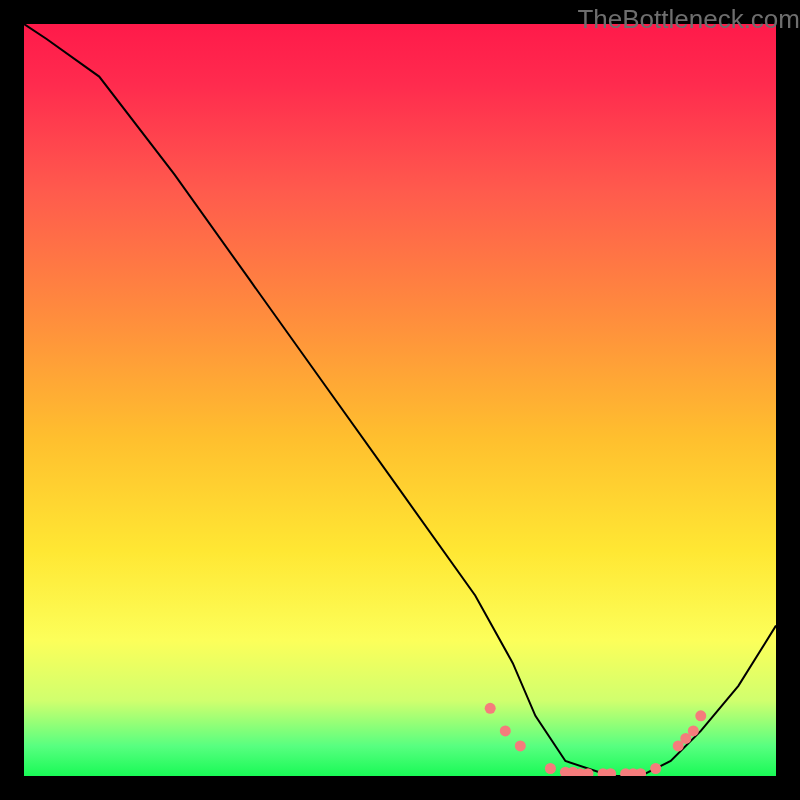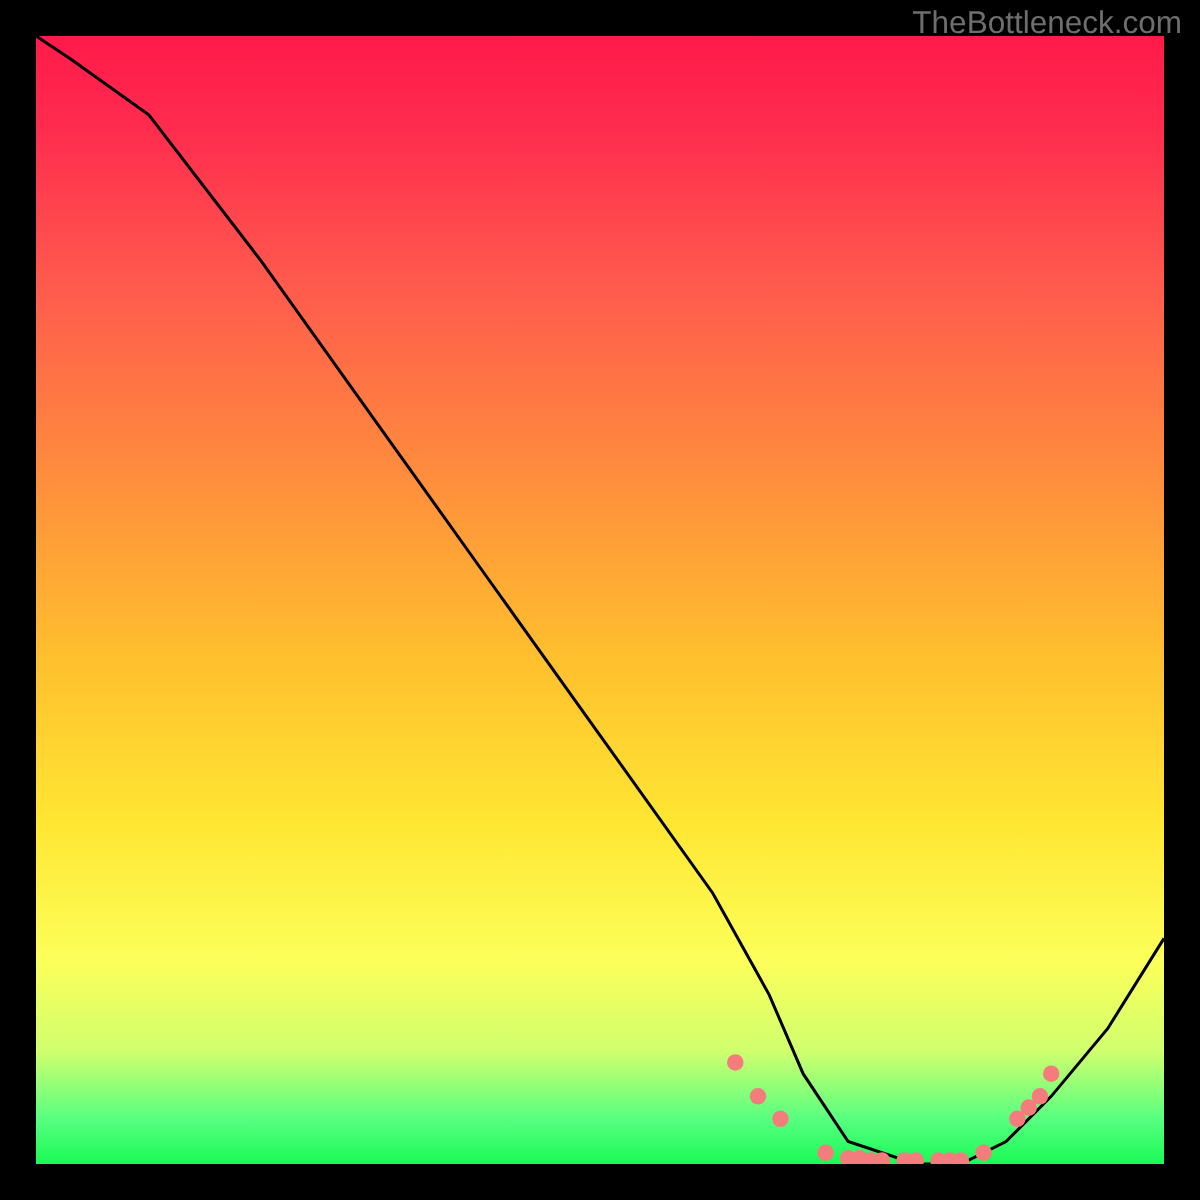--- a/index.html
+++ b/index.html
@@ -7,23 +7,23 @@
     width: 800px;
     height: 800px;
     background: #000;
     position: relative;
     overflow: hidden;
     font-family: Arial, sans-serif;
   }
   .attribution {
     position: absolute;
     top: 4px;
-    right: 12px;
+    right: 0;
     color: #6e6e6e;
-    font-size: 21px;
+    font-size: 26px;
     font-weight: 400;
     z-index: 10;
   }
   .plot-area {
     position: absolute;
     left: 24px;
     top: 24px;
     width: 752px;
     height: 752px;
     overflow: hidden;

